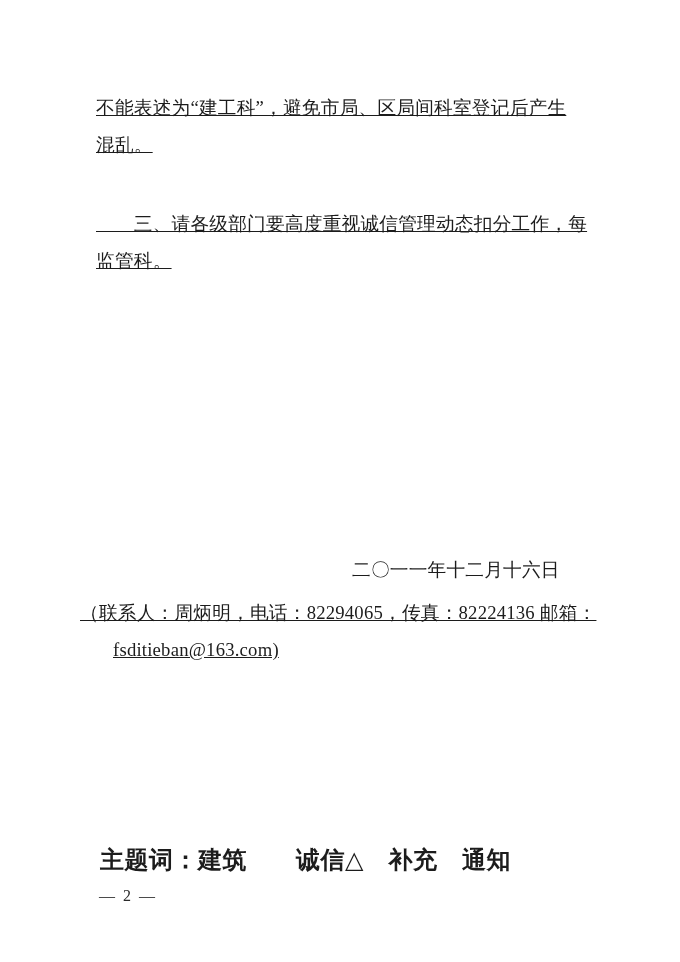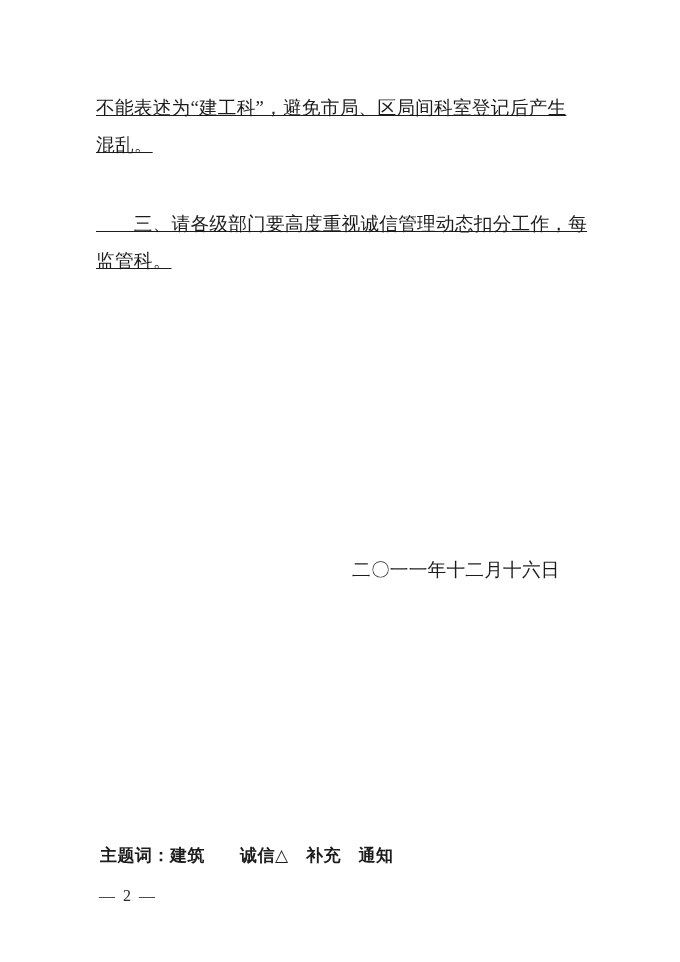--- a/index.html
+++ b/index.html
@@ -54,21 +54,21 @@
   }
   .block-contact .line:nth-child(2) {
     padding-left: 33px;
   }
   .keywords {
     position: absolute;
     left: 100px;
     top: 844px;
     font-family: "Liberation Sans", "DejaVu Sans", sans-serif;
     font-weight: bold;
-    font-size: 17px;
+    font-size: 24px;
     letter-spacing: 0.5px;
     white-space: nowrap;
   }
   .pagenum {
     position: absolute;
     left: 99px;
     top: 887px;
     font-size: 16px;
     letter-spacing: 2px;
     color: #2a2a2a;
@@ -86,18 +86,22 @@
     </div>
 
   <div class="body-text block-p2">
       <div class="line">　　三、请各级部门要高度重视诚信管理动态扣分工作，每</div>
       <div class="line">监管科。</div>
     </div>
 
 
   <div class="body-text block-date">二〇一一年十二月十六日</div>
 
+  <div class="body-text block-contact">
+      <div class="line">（联系人：周炳明，电话：82294065，传真：82224136 邮箱：</div>
+      <div class="line">fsditieban@163.com)</div>
+    </div>
 
   <div class="keywords">主题词：建筑　　诚信△　补充　通知</div>
 
   <div class="pagenum">— 2 —</div>
 
 </div>
 
 </body></html>

